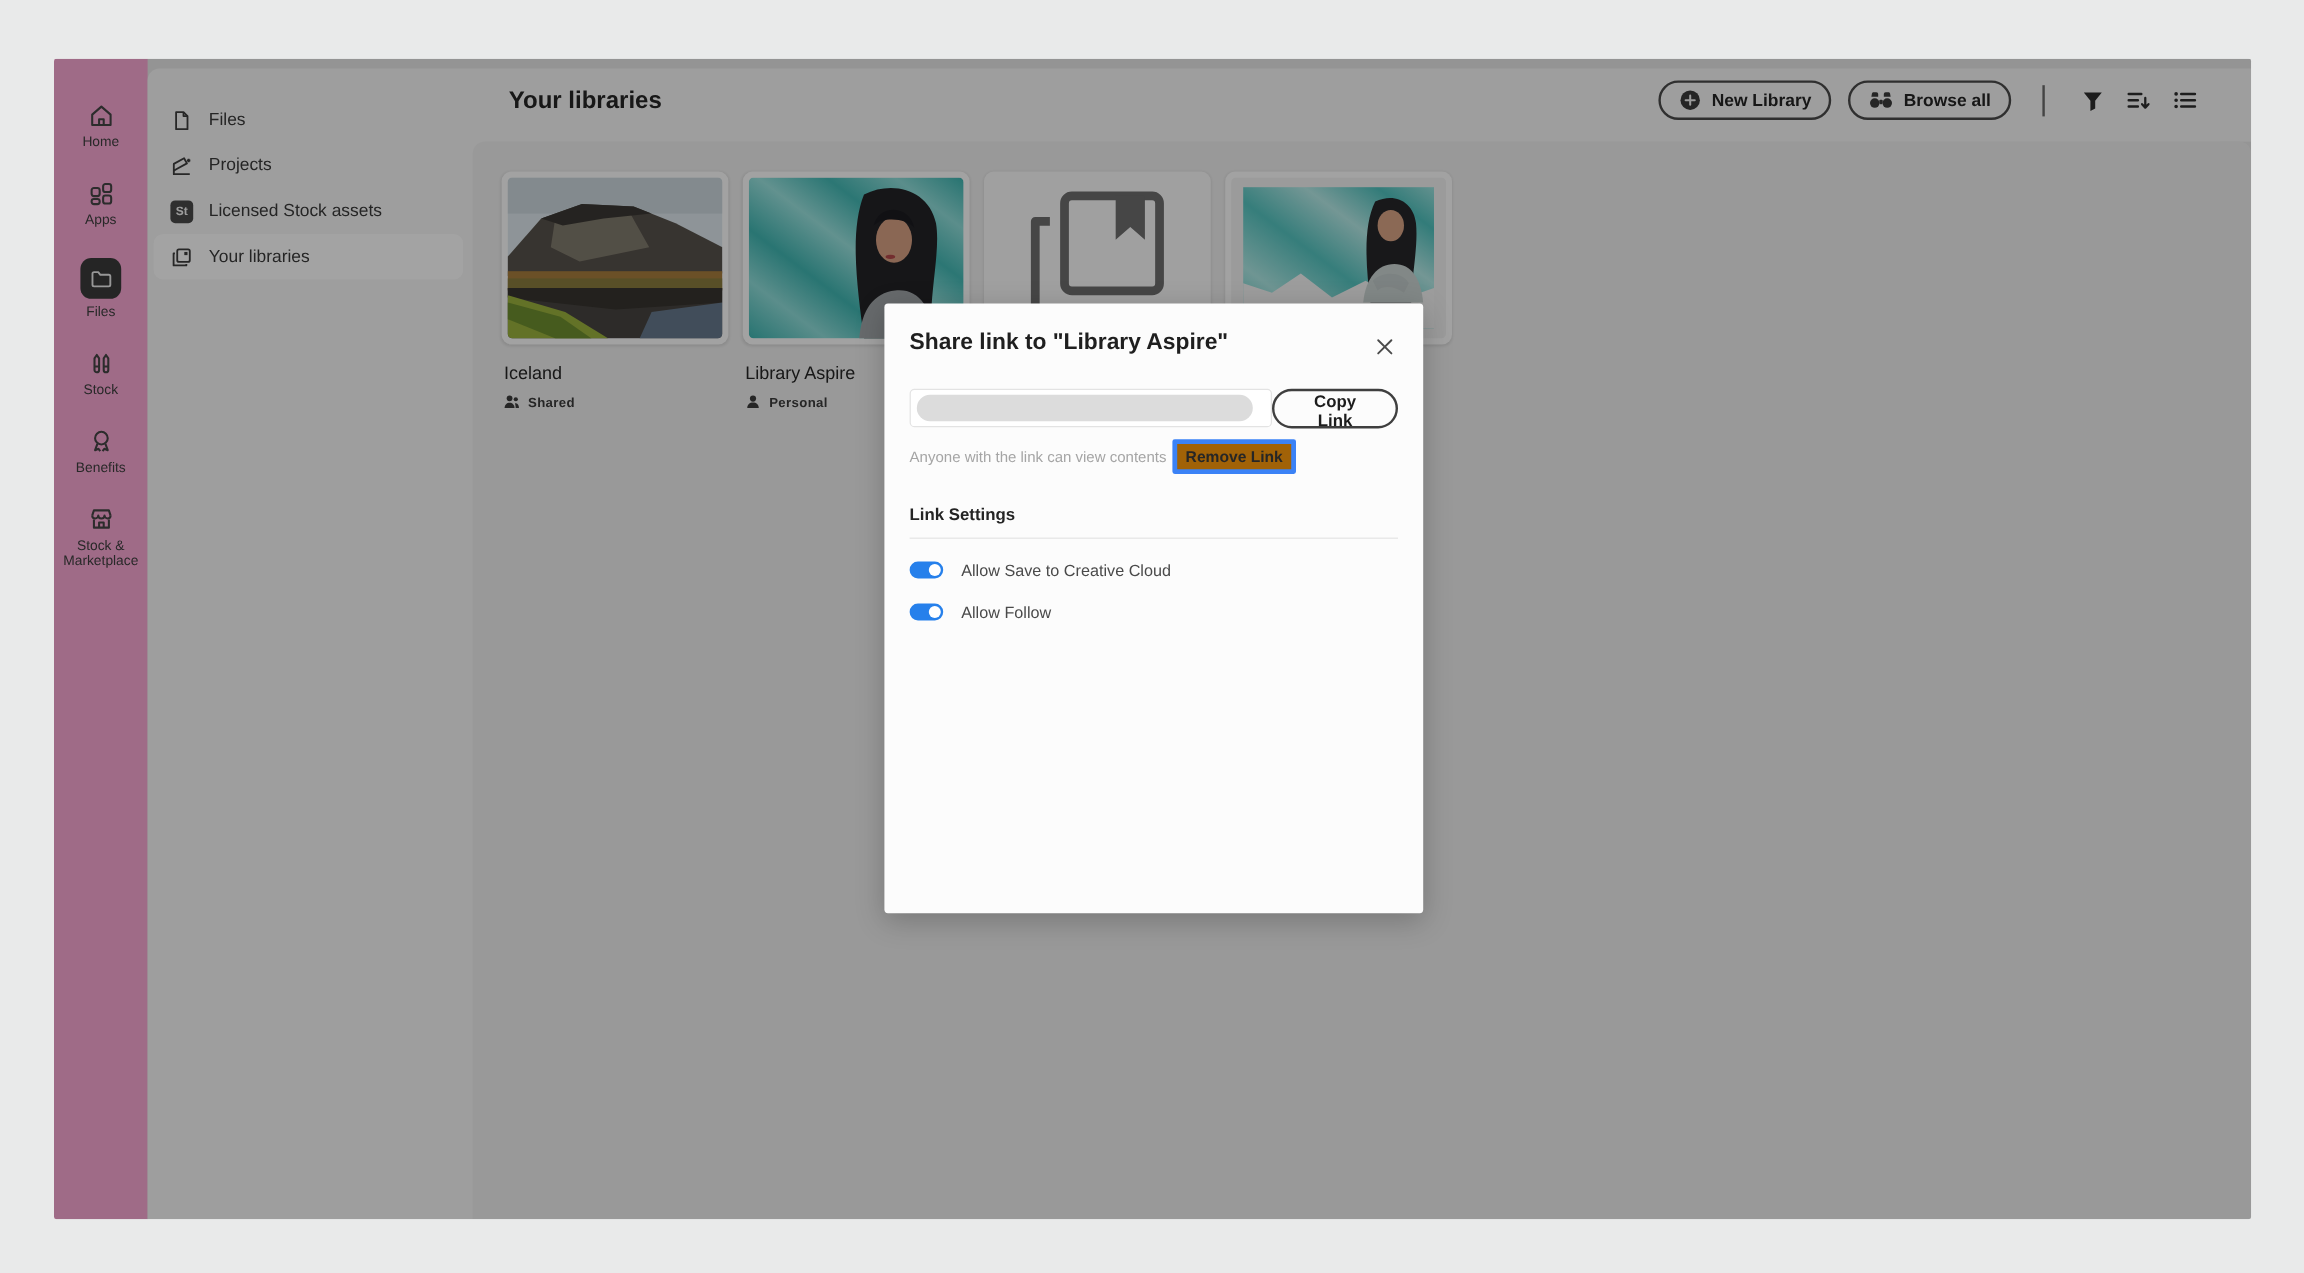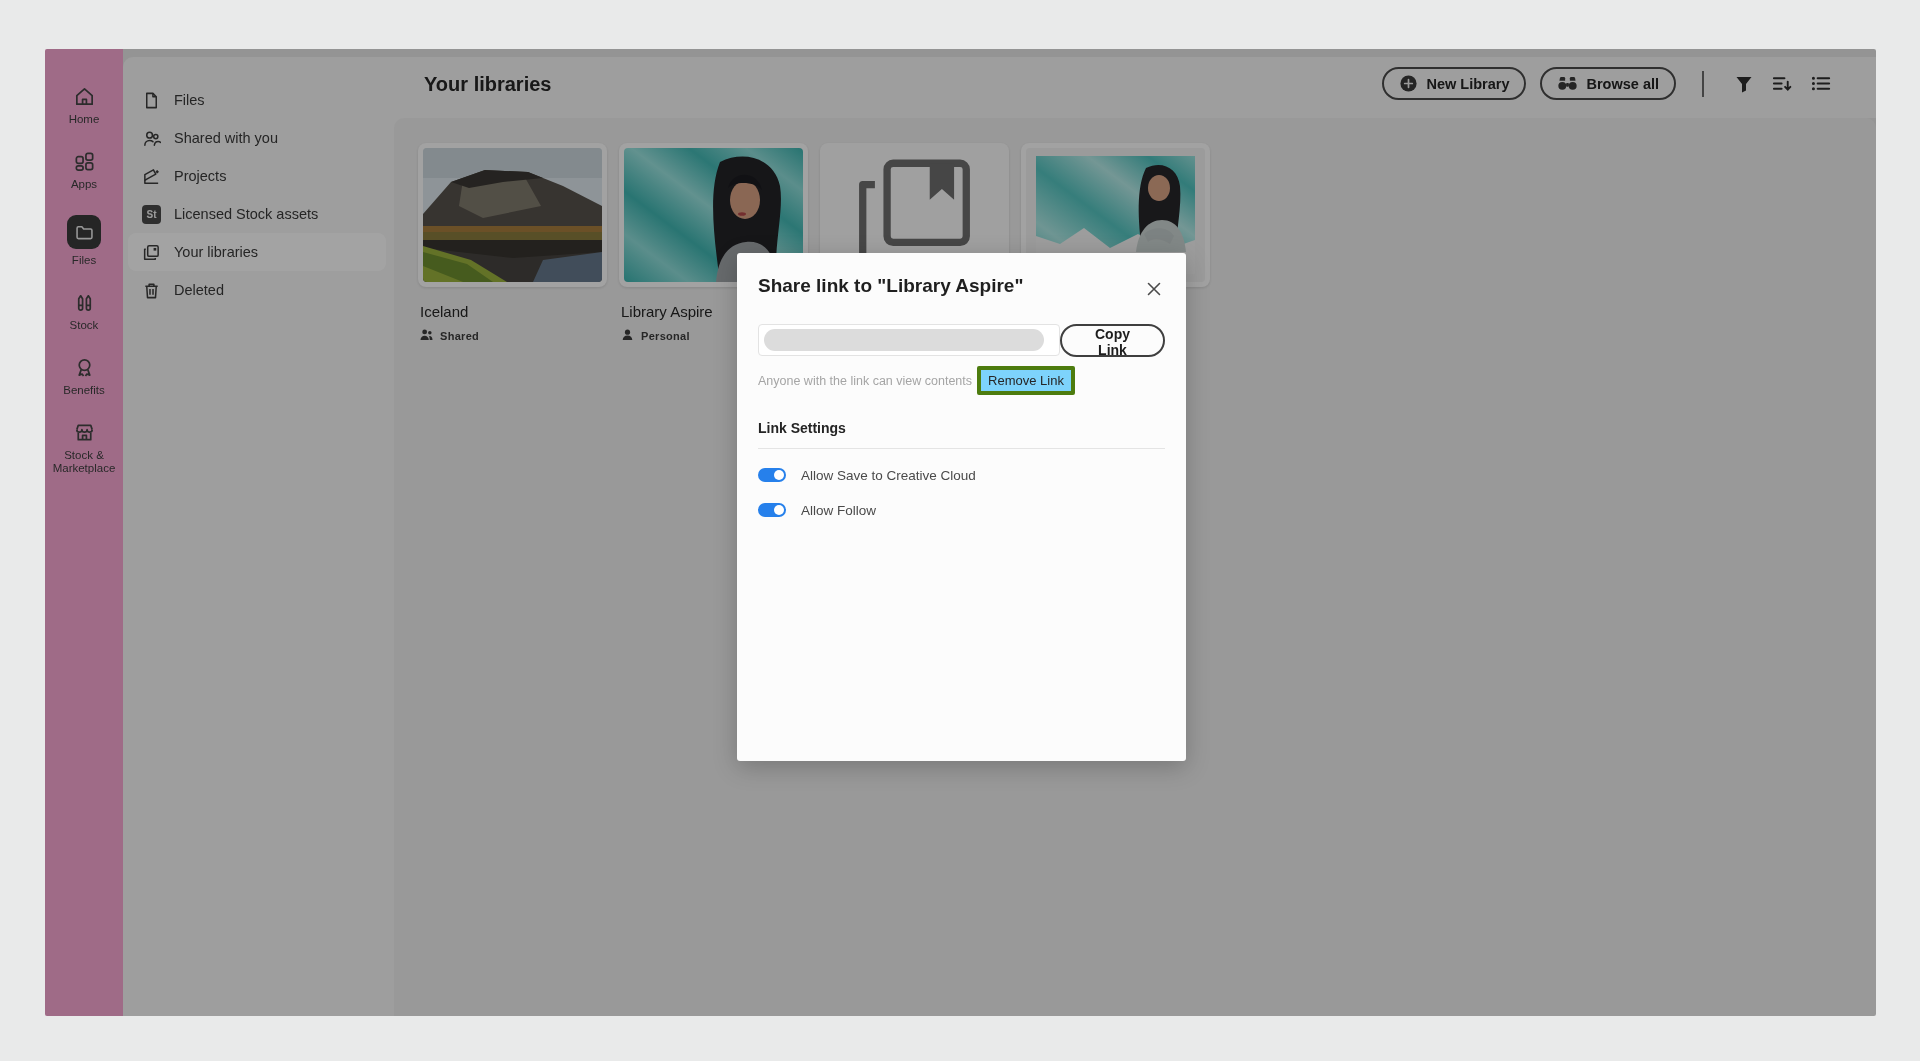--- a/index.html
+++ b/index.html
@@ -100,22 +100,22 @@
   .link-pill { width:280px; height:22px; background:#dcdcdc; border-radius:11px; }
   .link-input { position:absolute; inset:0; opacity:0; border:0; width:100%; }
   .btn-copy {
     margin-left:auto; height:33px; padding:0 17px; border:2px solid #3f3f3f; border-radius:17px;
     background:#fcfcfc; font-size:14px; font-weight:bold; color:#1d1d1d; cursor:pointer;
     font-family:"Liberation Sans", sans-serif;
   }
   .caption-row { margin-top:9px; display:flex; align-items:center; }
   .link-caption { font-size:12.5px; color:#a5a5a5; }
   .remove-link {
-    margin-left:5px; border:4px solid #4d7c0f; background:#7dd3fc; border-radius:2px;
-    padding:3px 7px; font-size:13px; font-weight:normal; color:#262626; cursor:pointer;
+    margin-left:5px; border:4px solid #3b82f6; background:#a16207; border-radius:2px;
+    padding:3px 7px; font-size:13px; font-weight:bold; color:#262626; cursor:pointer;
   }
   .settings-title { margin-top:25px; font-size:14px; font-weight:bold; color:#242424; }
   .settings-divider { margin-top:12px; height:1px; background:#e4e4e4; }
   .toggle-row { margin-top:17px; display:flex; align-items:center; height:18px; }
   .toggle { width:28px; height:14px; border-radius:7px; background:#b5b5b5; position:relative; cursor:pointer; flex:0 0 28px; }
   .toggle.on { background:#2680eb; }
   .toggle .knob { position:absolute; top:2px; left:2px; width:10px; height:10px; border-radius:50%; background:#fff; }
   .toggle.on .knob { left:auto; right:2px; }
   .toggle-label { margin-left:15px; font-size:13.5px; color:#4a4a4a; }
 
@@ -195,31 +195,20 @@
           <span class="sic">
             <svg viewBox="0 0 20 20" width="19" height="19" fill="none" stroke="currentColor" stroke-width="1.6" stroke-linejoin="round">
                 <path d="M5 2.5 h6.5 L15 6 v11.5 H5 Z"></path>
                 <path d="M11.5 2.5 V6 H15"></path>
               </svg>
           </span>
           <span class="slabel">Files</span>
         </div>
         <div class="side-item">
           <span class="sic">
-            <svg viewBox="0 0 20 20" width="19" height="19" fill="none" stroke="currentColor" stroke-width="1.6" stroke-linecap="round">
-                <circle cx="8" cy="6.5" r="3"></circle>
-                <path d="M3 17 c0-3 2.2-5 5-5 1.4 0 2.6.5 3.5 1.3"></path>
-                <circle cx="14.5" cy="8" r="2.2"></circle>
-                <path d="M13 17 c.3-2.4 1.8-3.8 4-3.8 1 0 1.9.3 2.6.9"></path>
-              </svg>
-          </span>
-          <span class="slabel">Shared with you</span>
-        </div>
-        <div class="side-item">
-          <span class="sic">
             <svg viewBox="0 0 20 20" width="19" height="19" fill="none" stroke="currentColor" stroke-width="1.6" stroke-linejoin="round">
                 <path d="M3 8 l9-5 2.5 4.5 -9 5 L3 14 Z"></path>
                 <path d="M3 14 v3 h14"></path>
                 <path d="M16 3.5 v3 M14.5 5 h3"></path>
               </svg>
           </span>
           <span class="slabel">Projects</span>
         </div>
         <div class="side-item">
           <span class="st-badge">St</span>
@@ -227,30 +216,20 @@
         </div>
         <div class="side-item selected">
           <span class="sic">
             <svg viewBox="0 0 20 20" width="19" height="19" fill="none" stroke="currentColor" stroke-width="1.6" stroke-linejoin="round">
                 <path d="M4 6.5 H2.8 V17 H14 v-1.2"></path>
                 <rect x="6" y="3" width="11" height="11" rx="1.5"></rect>
                 <rect x="12.2" y="5.2" width="2.8" height="2.8" fill="currentColor" stroke="none"></rect>
               </svg>
           </span>
           <span class="slabel">Your libraries</span>
-        </div>
-        <div class="side-item">
-          <span class="sic">
-            <svg viewBox="0 0 20 20" width="19" height="19" fill="none" stroke="currentColor" stroke-width="1.6" stroke-linejoin="round">
-                <path d="M3.5 5.5 h13 M7.5 5.5 V3.5 h5 v2"></path>
-                <path d="M5 5.5 l.8 12 h8.4 l.8-12"></path>
-                <path d="M8.4 8.5 v6 M11.6 8.5 v6"></path>
-              </svg>
-          </span>
-          <span class="slabel">Deleted</span>
         </div>
       </aside>
 
       <div class="main">
         <div class="main-header">
           <h1 class="page-title">Your libraries</h1>
           <div class="header-actions">
             <button class="btn-outline">
               <span>
                 <svg viewBox="0 0 20 20" width="19" height="19">

